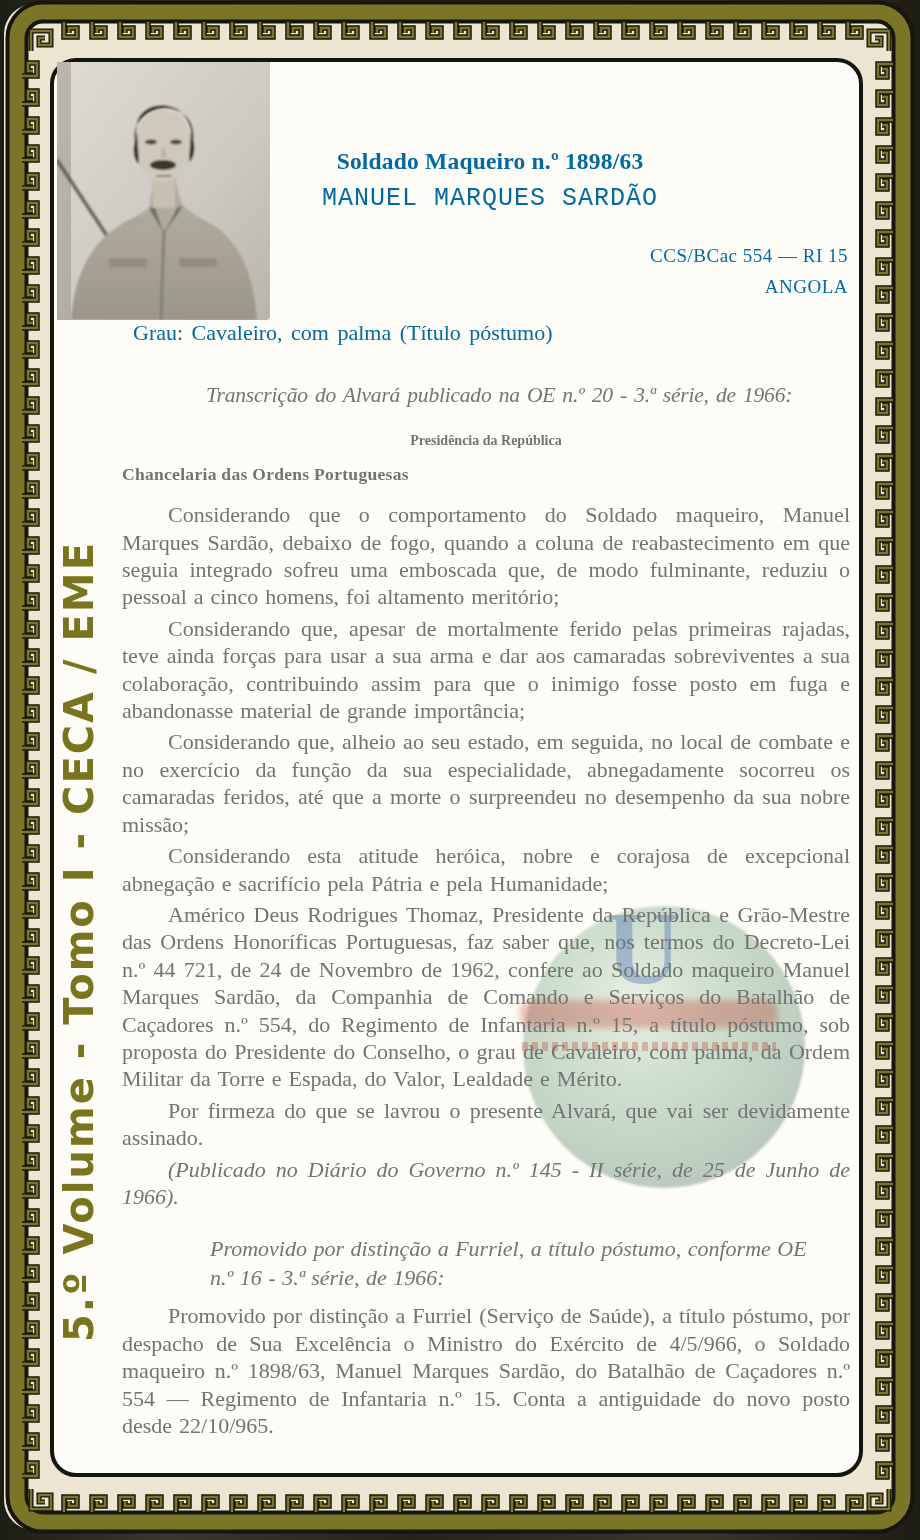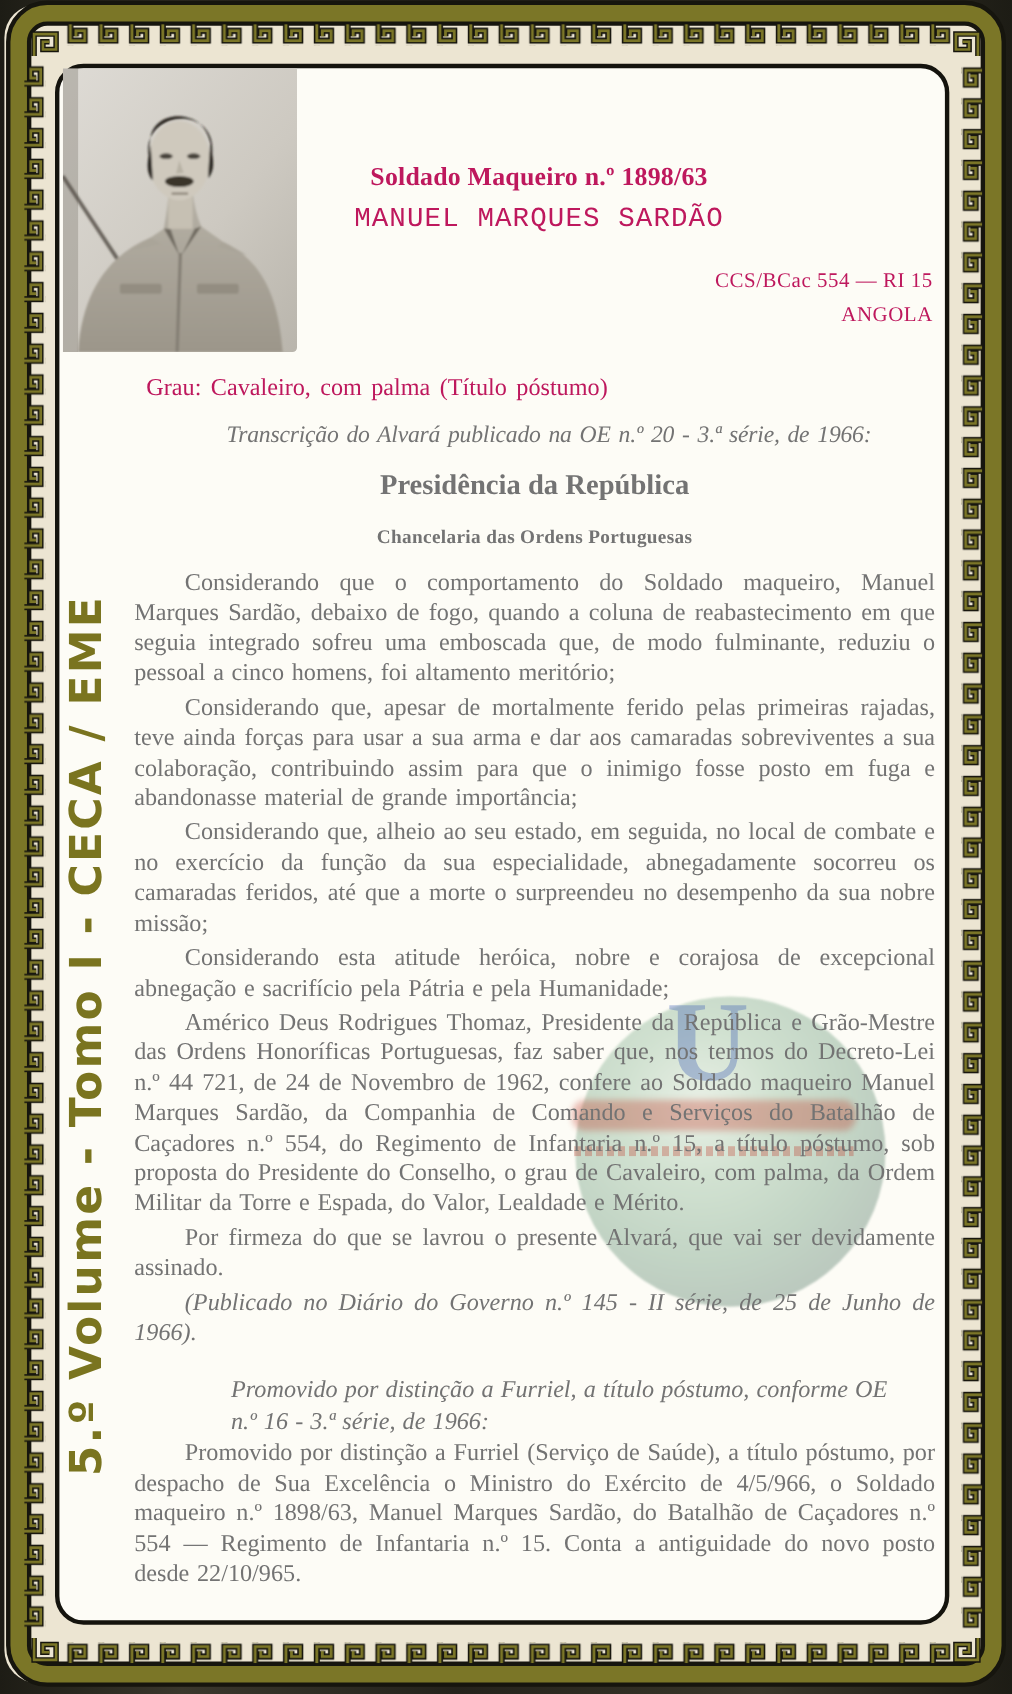--- a/index.html
+++ b/index.html
@@ -36,40 +36,40 @@
   .wm-tw{left:500px;top:964px;font-size:122px;letter-spacing:-6px;opacity:.38;}
   .wm-script{left:466px;top:938px;width:258px;height:28px;border-radius:12px;
     background:#c03424;opacity:.32;filter:blur(3px);}
   .wm-band{left:468px;top:980px;width:254px;height:9px;
     background:repeating-linear-gradient(90deg,#c03424 0 6px,transparent 6px 10px);
     opacity:.30;filter:blur(.6px);}
   
   .photo{position:absolute;left:3px;top:0;width:213px;height:258px;z-index:2;
     border-radius:0 0 4px 0;overflow:hidden;}
   
-  .abs{position:absolute;z-index:2;color:#be185d;}
+  .abs{position:absolute;z-index:2;color:#0369a1;}
   .doc-title{left:226px;top:86px;width:420px;text-align:center;
     font-weight:bold;font-size:23.5px;letter-spacing:.2px;}
   .doc-name{left:216px;top:122px;width:440px;text-align:center;
     font-size:25px;letter-spacing:1px;font-family:Liberation Mono, monospace;}
   .unit-block{left:546px;top:178px;width:248px;text-align:right;
     font-size:19px;line-height:31px;letter-spacing:.5px;}
-  .grade{left:79px;top:277px;font-size:22px;word-spacing:3px;}
+  .grade{left:79px;top:258px;font-size:22px;word-spacing:3px;}
   
   .transcript{position:absolute;left:68px;top:320px;width:728px;z-index:2;
     color:#737373;font-size:22px;line-height:27.4px;}
   .intro{font-style:italic;text-indent:84px;margin:0 0 18px;white-space:nowrap;
     font-size:21.5px;letter-spacing:-0.2px;word-spacing:2px;}
-  .h-org{text-align:center;font-weight:bold;font-size:26px;margin:0 0 20px;}
-  .h-sub{text-align:center;font-weight:bold;font-size:17.5px;margin:0 0 13px;letter-spacing:.3px;}
+  .h-org{text-align:center;font-weight:bold;font-size:14px;margin:0 0 6px;}
+  .h-sub{text-align:left;font-weight:bold;font-size:17.5px;margin:0 0 13px;letter-spacing:.3px;}
   .h-dec{text-align:center;font-style:italic;font-size:21.5px;margin:0 0 10px;word-spacing:2px;}
   .transcript p{margin:0 0 4px;text-indent:46px;text-align:justify;word-spacing:1.5px;}
   .transcript p.sign{margin-top:0;}
   .transcript p.pub{font-style:italic;}
-  .transcript p.quote{font-style:italic;margin:24px 14px 0 88px;text-indent:0;
+  .transcript p.quote{font-style:italic;margin:24px 14px 10px 88px;text-indent:0;
     line-height:29px;text-align:left;word-spacing:1px;}
 </style>
 </head>
 <body>
 
 <div class="canvas">
 
   <div class="sheet"></div>
 
   <svg class="border-svg" width="920" height="1540" viewBox="0 0 920 1540">

